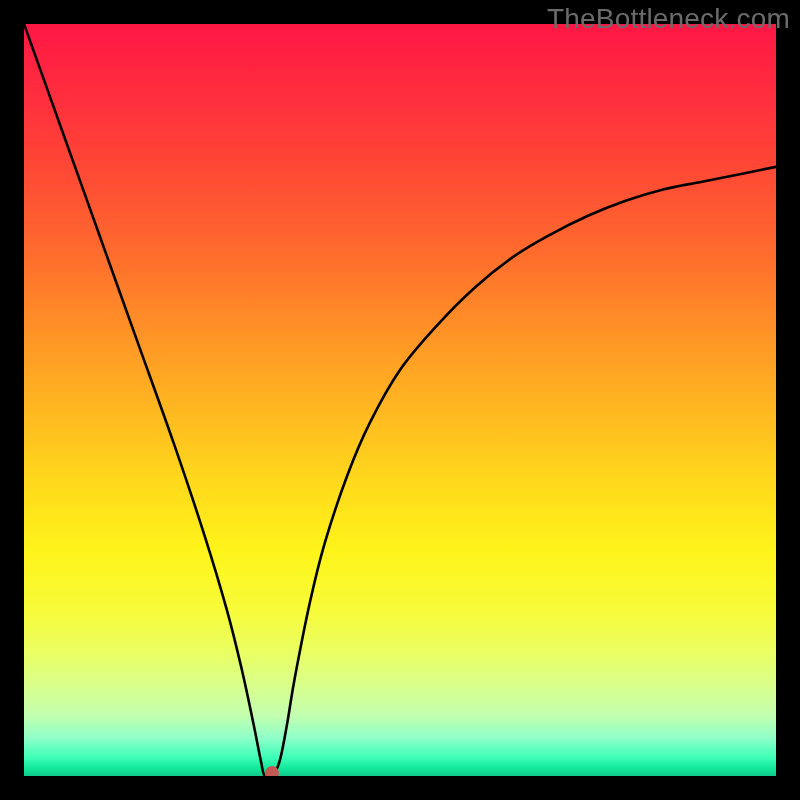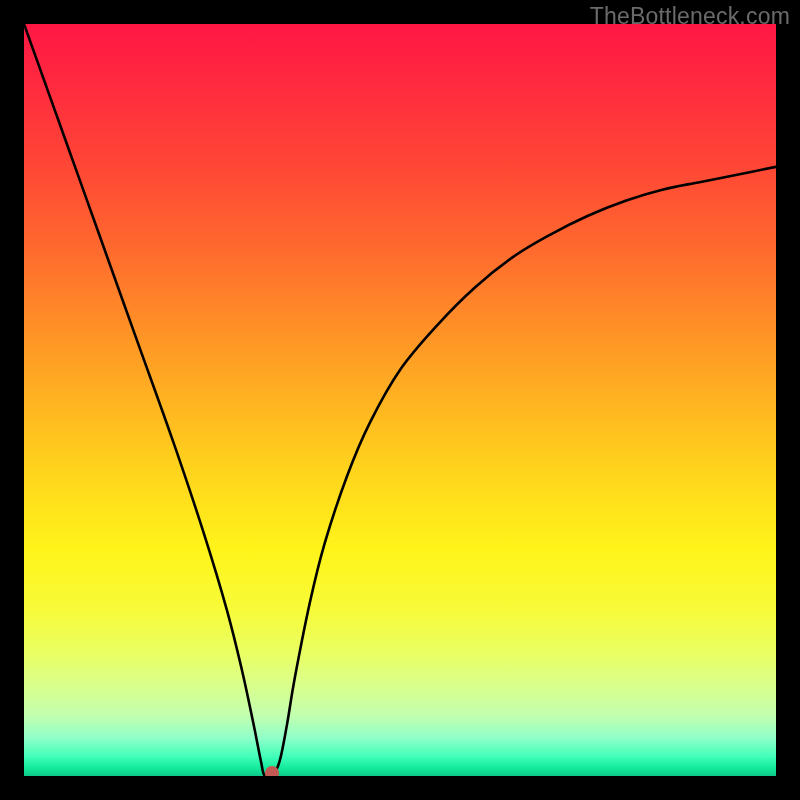--- a/index.html
+++ b/index.html
@@ -48,21 +48,21 @@
       #3fffb8 97.5%,
       #12e89a 99%,
       #0fc98a 100%
     );
   }
   .watermark {
     position: absolute;
     top: 3px;
     right: 10px;
     color: #6b6b6b;
-    font-size: 23px;
+    font-size: 28px;
     font-weight: 500;
     letter-spacing: 0.2px;
     user-select: none;
   }
   svg.curve {
     position: absolute;
     inset: 0;
   }
   .dot {
     position: absolute;

